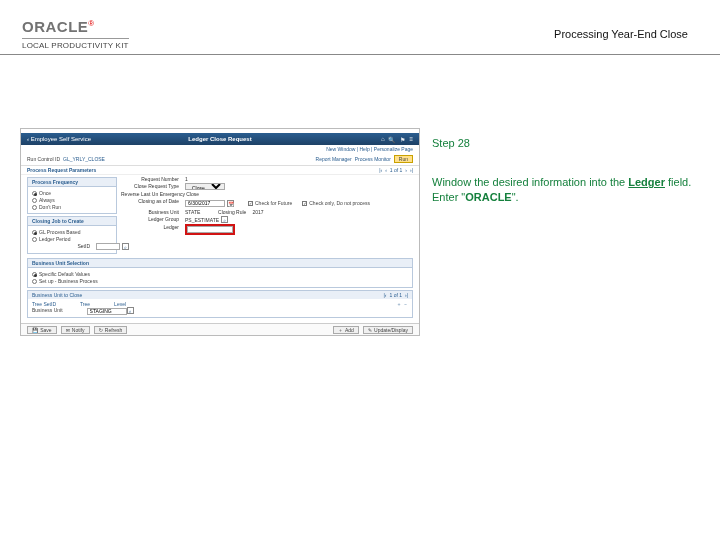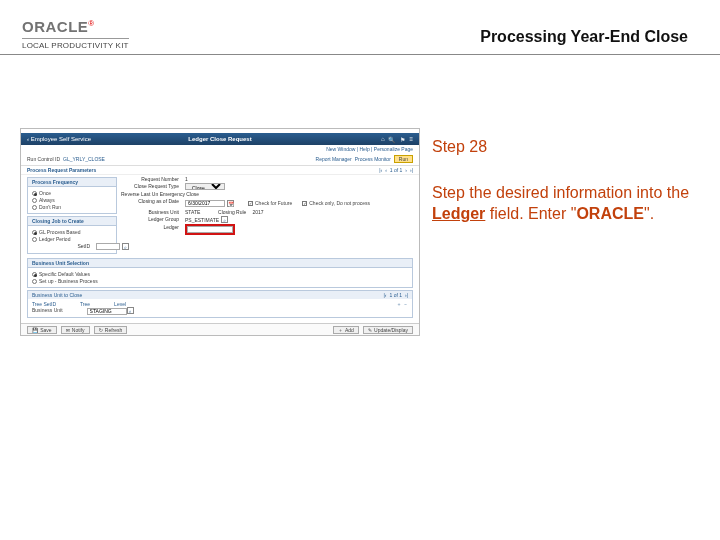--- a/index.html
+++ b/index.html
@@ -5,26 +5,26 @@
   * { box-sizing: border-box; margin: 0; padding: 0; }
   html, body { width: 720px; height: 540px; font-family: Arial, Helvetica, sans-serif; background: #fff; color: #000; }
   .page { position: relative; width: 720px; height: 540px; }
 
   
   .upk-header { position: absolute; left: 22px; top: 18px; }
   .oracle-logo { font-weight: bold; color: #737373; font-size: 15px; letter-spacing: 0.5px; }
   .oracle-tm   { font-size: 8px; vertical-align: super; color: #e00000; }
   .upk-sub     { font-size: 8px; color: #444; border-top: 1px solid #999; margin-top: 2px; padding-top: 2px; letter-spacing: 0.2px; }
 
-  .page-title  { position: absolute; right: 32px; top: 28px; font-size: 16px; color: #111; font-weight: bold; }
+  .page-title  { position: absolute; right: 32px; top: 28px; font-size: 11px; color: #111; }
 
   .top-divider { position: absolute; left: 0; right: 0; top: 54px; height: 1px; background: #888; }
 
   
-  .step-col    { position: absolute; left: 432px; top: 136px; width: 260px; font-size: 16px; color: #c2410c; line-height: 1.35; }
+  .step-col    { position: absolute; left: 432px; top: 136px; width: 260px; font-size: 11px; color: #15803d; line-height: 1.35; }
   .step-col .step-num { margin-bottom: 24px; }
   .step-col .ledger-word { font-weight: bold; text-decoration: underline; }
   .step-col .local-word  { font-weight: bold; }
 
   
   .shot { position: absolute; left: 20px; top: 128px; width: 400px; height: 208px; border: 1px solid #bbb; background: #fff; font-size: 5.5px; color: #444; overflow: hidden; }
 
   
   .shot-topgap { height: 4px; background: #fff; }
 
@@ -89,21 +89,21 @@
     </div>
     <div class="upk-sub">LOCAL PRODUCTIVITY KIT</div>
   </div>
 
   <div class="page-title">Processing Year-End Close</div>
   <div class="top-divider"></div>
 
   <div class="step-col">
     <div class="step-num">Step 28</div>
     <div>
-      <span>Step the desired information into the </span><span class="ledger-word">Ledger</span><span> field. Enter "</span><span class="local-word">ORACLE</span><span>".</span>
+      <span>Window the desired information into the </span><span class="ledger-word">Ledger</span><span> field. Enter "</span><span class="local-word">ORACLE</span><span>".</span>
     </div>
   </div>
 
   <div class="shot">
     <div class="shot-topgap"></div>
 
     <div class="navbar">
       <span class="back">‹ Employee Self Service</span>
       <span class="nav-title-wrap"><span class="nav-title">Ledger Close Request</span></span>
       <span class="nav-icons">

